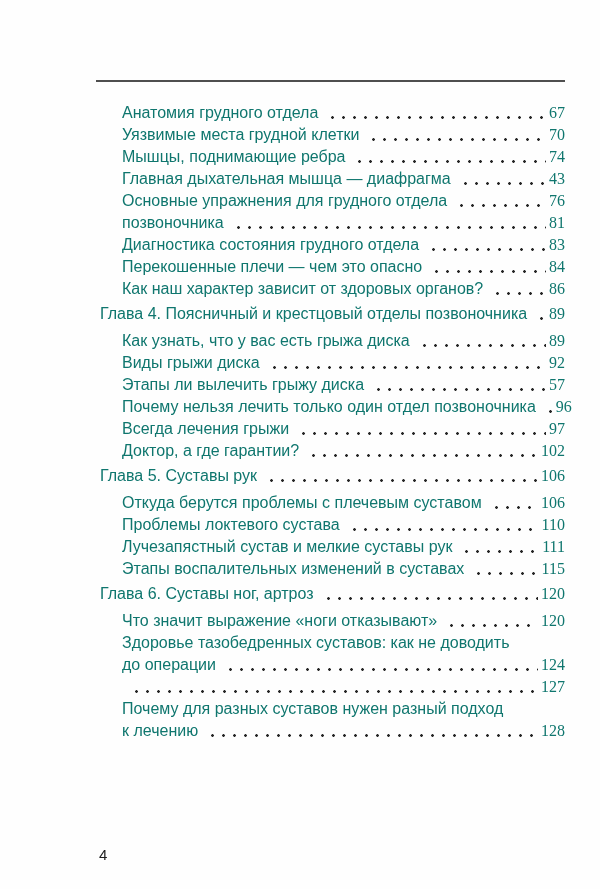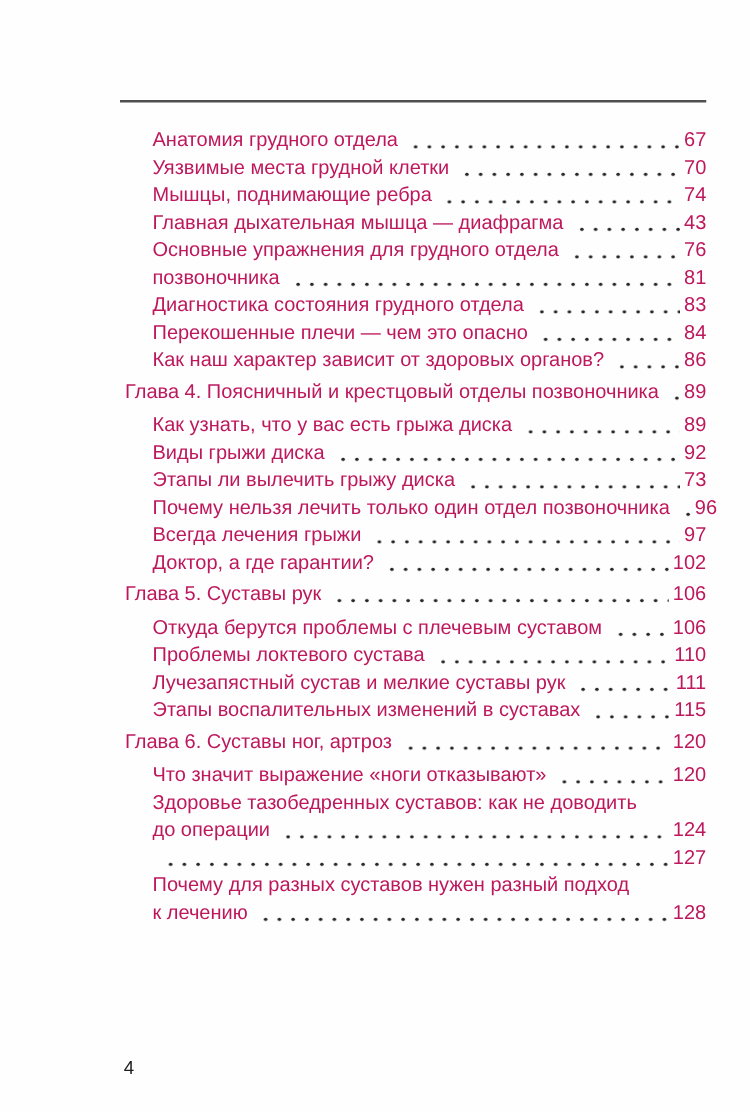--- a/index.html
+++ b/index.html
@@ -24,21 +24,21 @@
     height: 2px;
     background: #4f4f4f;
   }
   .toc {
     position: absolute;
     left: 100px;
     top: 102px;
     width: 465px;
     font-size: 16px;
     line-height: 22px;
-    color: #be185d;
+    color: #0f766e;
   }
   .row {
     display: flex;
     align-items: baseline;
     white-space: nowrap;
   }
   .row.sub, .row.sub-wrap {
     padding-left: 22px;
   }
   .row.chapter {
@@ -53,20 +53,21 @@
     min-width: 10px;
     align-self: stretch;
     margin: 0 3px 0 7px;
     background-image: radial-gradient(circle, #262626 1.15px, transparent 1.55px);
     background-size: 11px 5px;
     background-repeat: repeat-x;
     background-position: 2px calc(100% - 4px);
   }
   .pagenum {
     flex: 0 0 auto;
+    font-family: Liberation Serif, serif;
   }
   .folio {
     position: absolute;
     left: 99px;
     top: 846px;
     font-size: 15px;
     color: #1c1c1c;
   }
 </style>
 </head>
@@ -131,21 +132,21 @@
         <span class="pagenum">89</span>
       </div>
       <div class="row sub">
         <span class="title">Виды грыжи диска</span>
         <span class="leader"></span>
         <span class="pagenum">92</span>
       </div>
       <div class="row sub">
         <span class="title">Этапы ли вылечить грыжу диска</span>
         <span class="leader"></span>
-        <span class="pagenum">73</span>
+        <span class="pagenum">57</span>
       </div>
       <div class="row sub">
         <span class="title">Почему нельзя лечить только один отдел позвоночника</span>
         <span class="leader"></span>
         <span class="pagenum">96</span>
       </div>
       <div class="row sub">
         <span class="title">Всегда лечения грыжи</span>
         <span class="leader"></span>
         <span class="pagenum">97</span>

